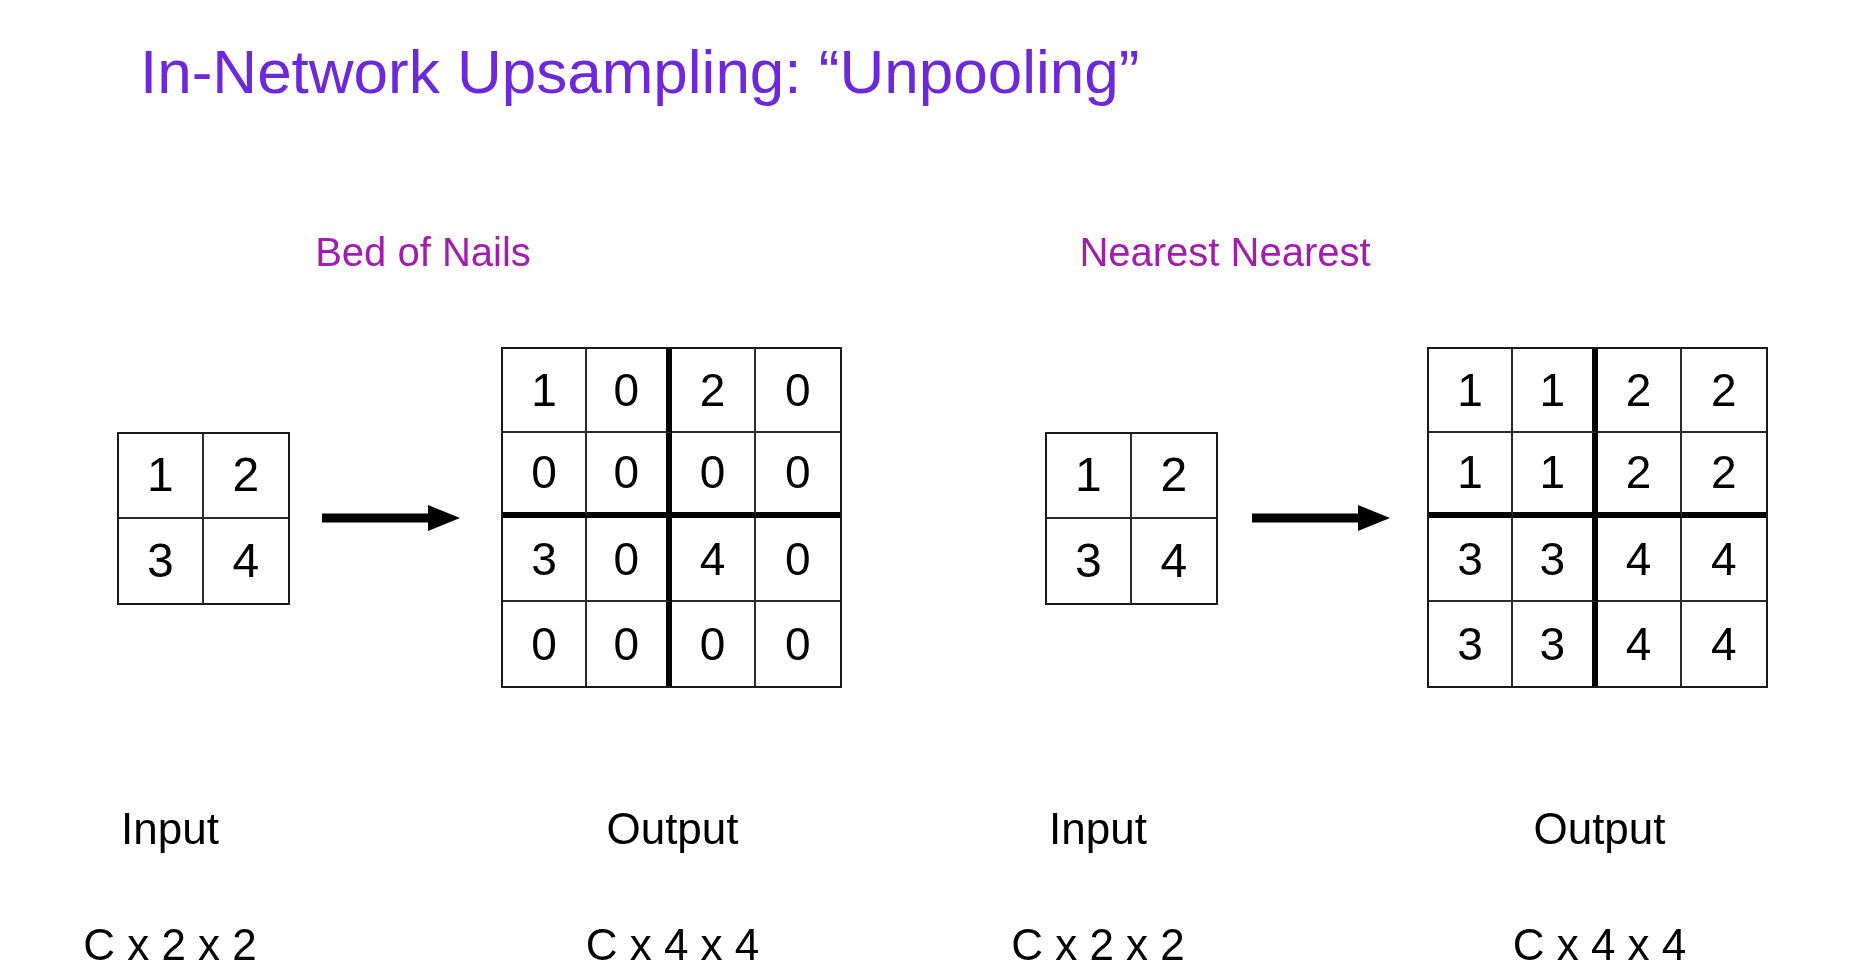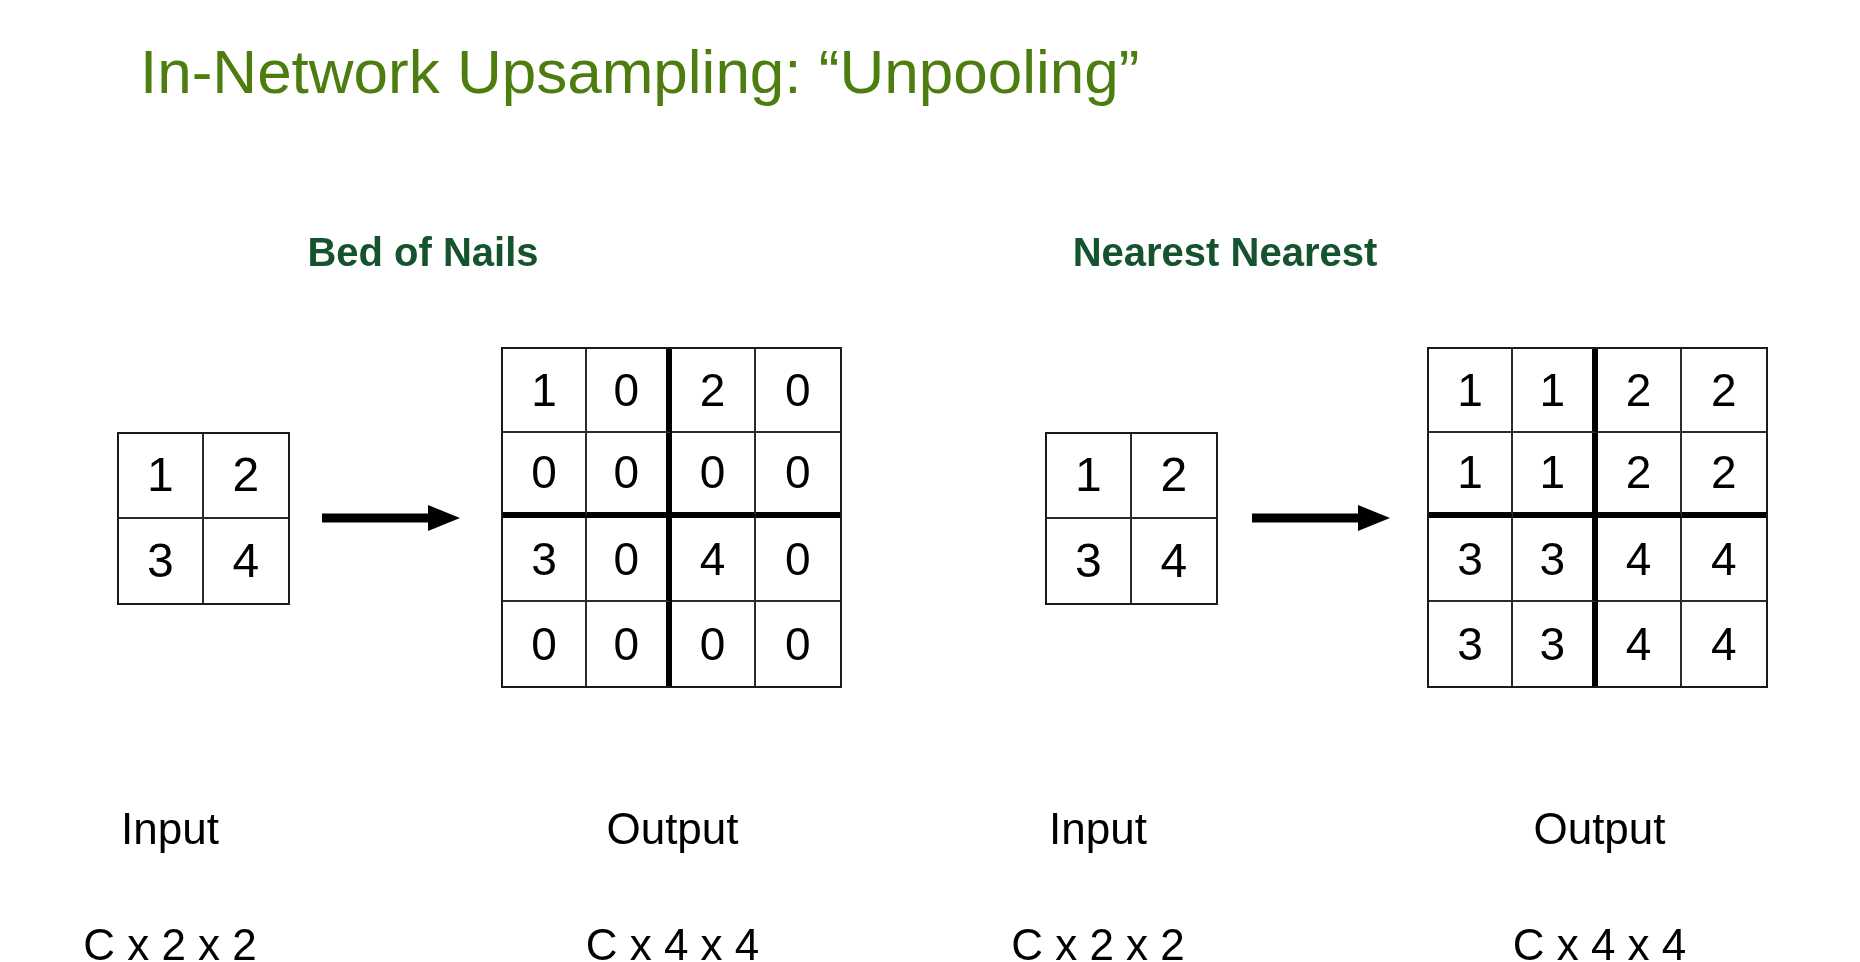--- a/index.html
+++ b/index.html
@@ -17,32 +17,32 @@
   }
 
   
   .slide-title {
     position: absolute;
     left: 140px;
     top: 36px;
     font-size: 62px;
     font-weight: 400;
     letter-spacing: 0px;
-    color: #4d7c0f;
+    color: #6d28d9;
     white-space: nowrap;
     line-height: 1.15;
   }
 
   
   .section-heading {
     position: absolute;
     top: 230px;
     font-size: 40px;
-    font-weight: bold;
-    color: #14532d;
+    font-weight: normal;
+    color: #a21caf;
     white-space: nowrap;
     text-align: center;
   }
   #heading-bed-of-nails { left: 258px; width: 330px; }
   #heading-nearest-neighbor { left: 1010px; width: 430px; }
 
   
   .grid {
     position: absolute;
     display: grid;

